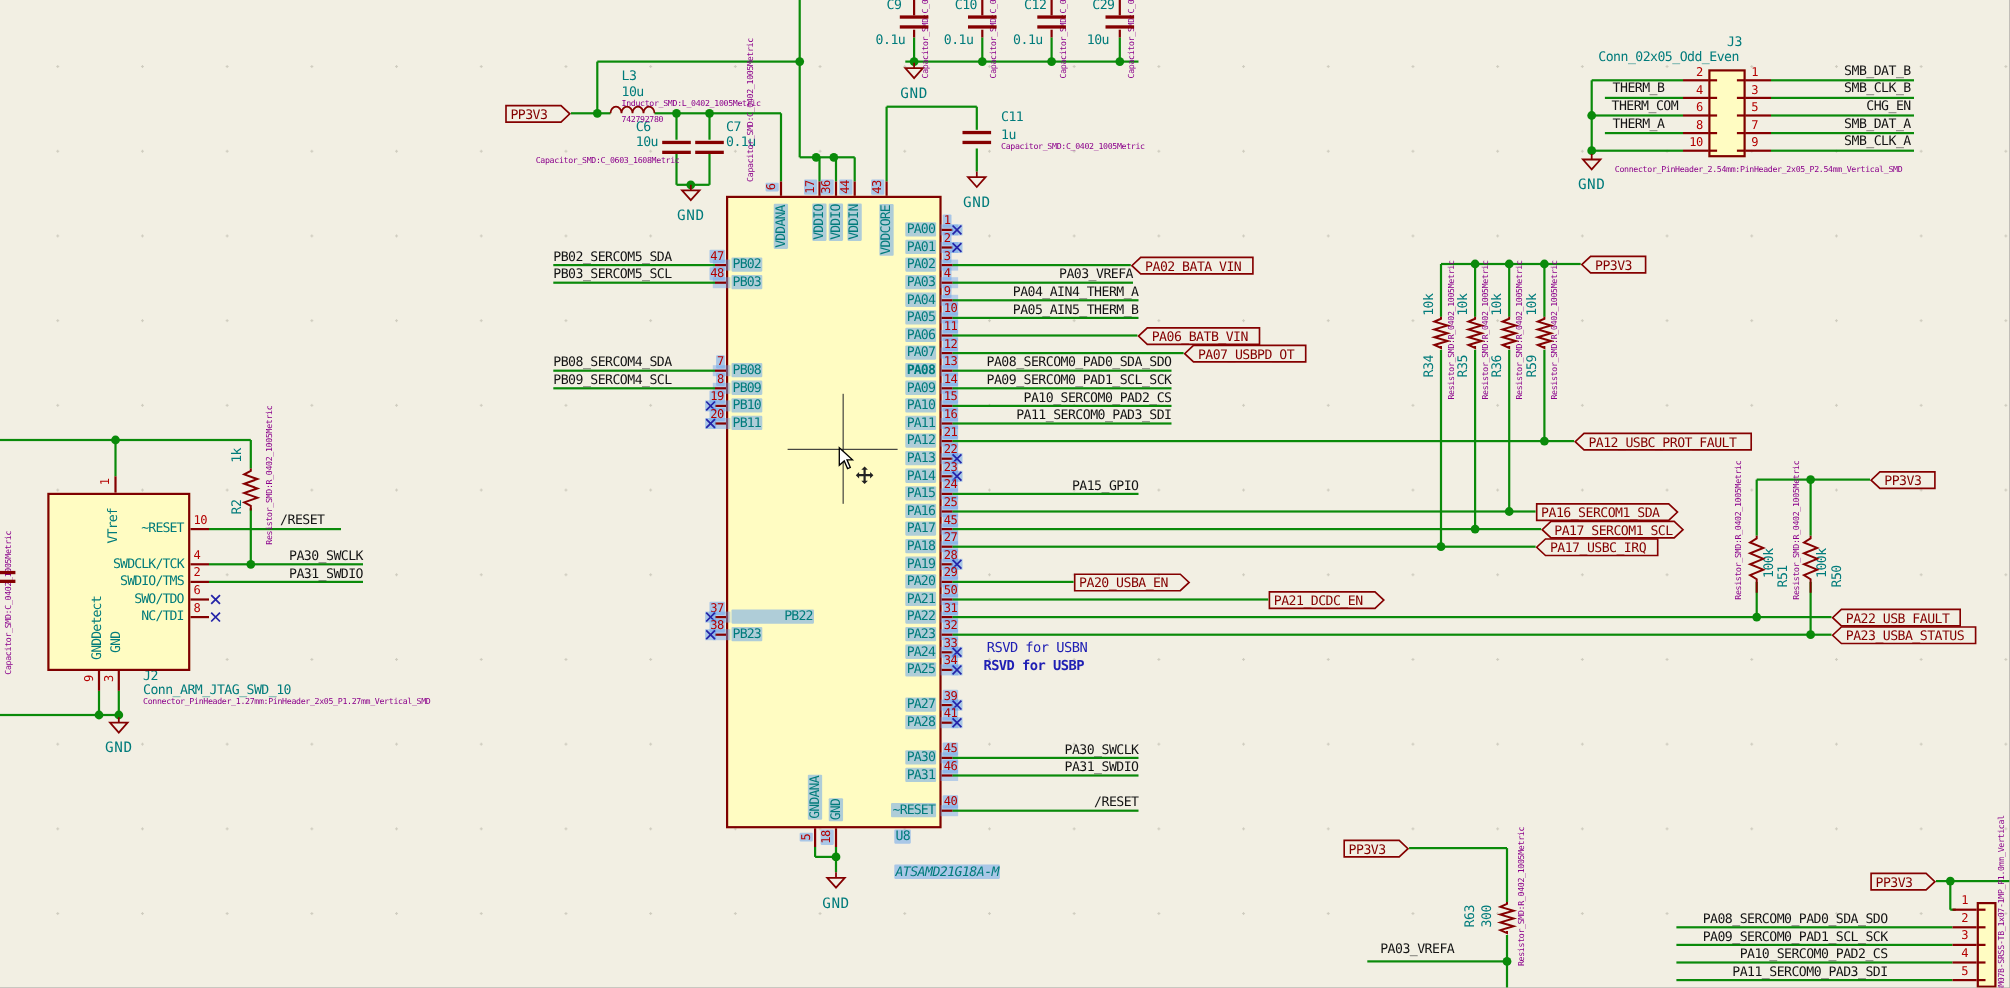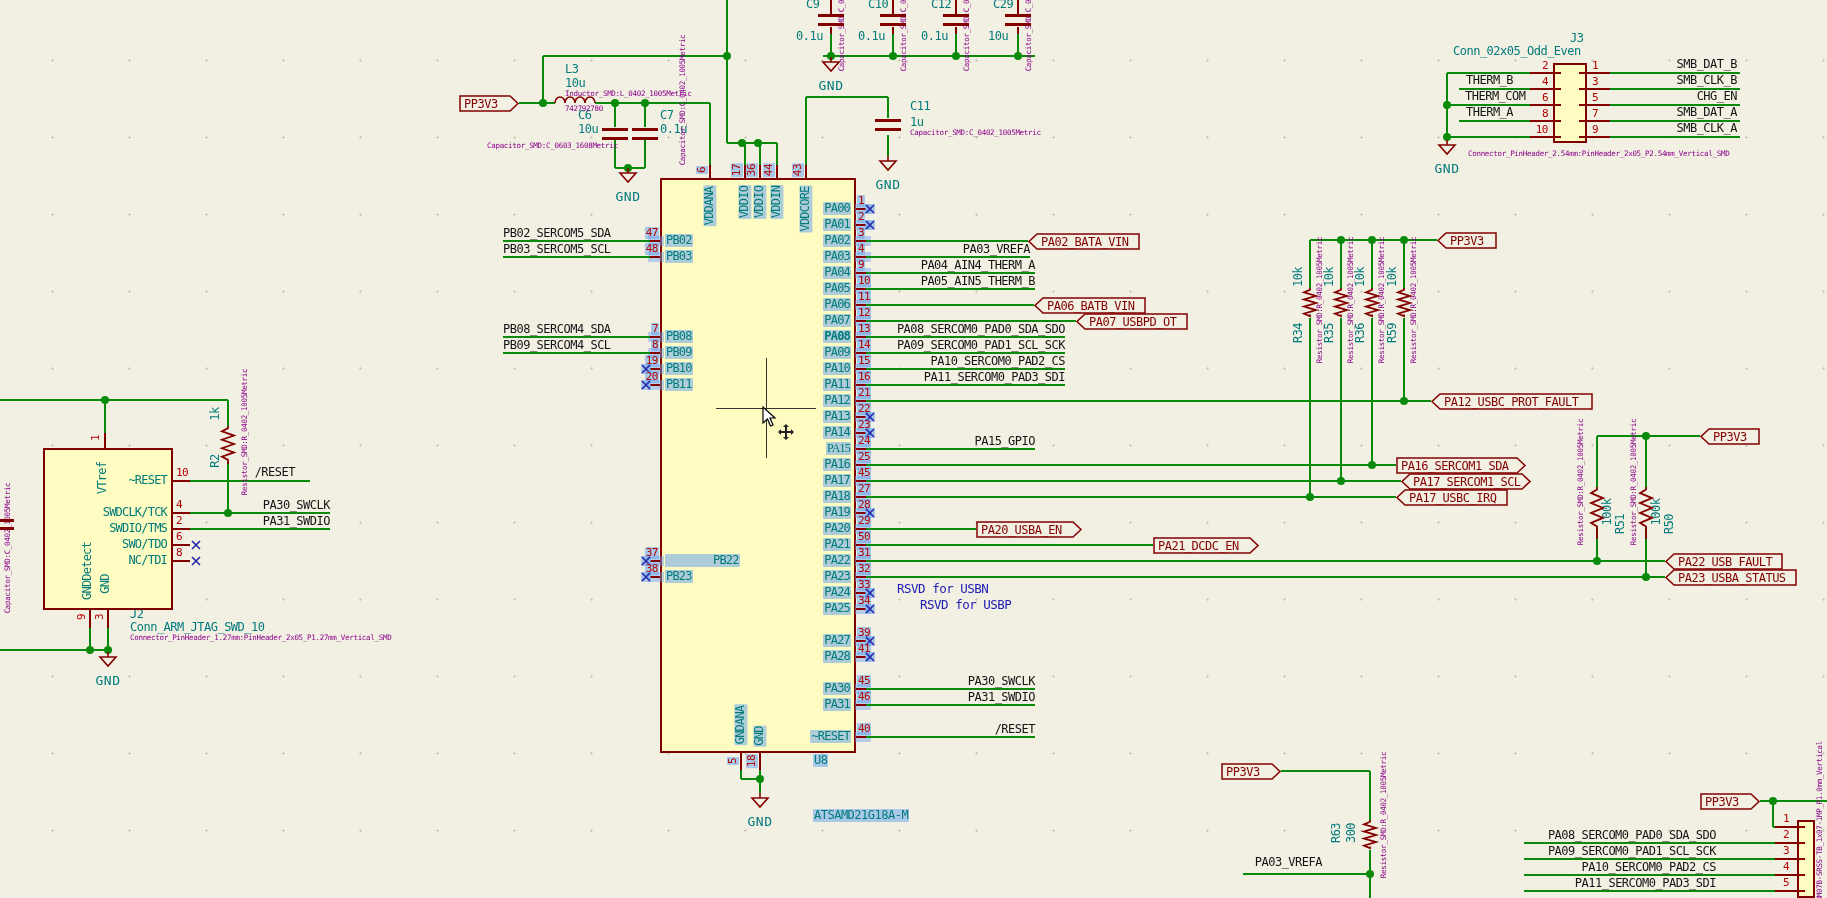--- a/index.html
+++ b/index.html
@@ -283,21 +283,21 @@
     <div class="txt net" style="left: auto; top: 74px; right: 90px;">SMB_CLK_B</div>
     <div class="txt net" style="left: auto; top: 90px; right: 90px;">CHG_EN</div>
     <div class="txt net" style="left: auto; top: 106px; right: 90px;">SMB_DAT_A</div>
     <div class="txt net" style="left: auto; top: 122px; right: 90px;">SMB_CLK_A</div>
     <div class="txt net" style="left: auto; top: 856px; right: 505px;">PA03_VREFA</div>
     <div class="txt net" style="left: auto; top: 829px; right: 111px;">PA08_SERCOM0_PAD0_SDA_SDO</div>
     <div class="txt net" style="left: auto; top: 845px; right: 111px;">PA09_SERCOM0_PAD1_SCL_SCK</div>
     <div class="txt net" style="left: auto; top: 861px; right: 111px;">PA10_SERCOM0_PAD2_CS</div>
     <div class="txt net" style="left: auto; top: 877px; right: 111px;">PA11_SERCOM0_PAD3_SDI</div>
     <div class="txt note" style="left: 897px; top: 582px;">RSVD for USBN</div>
-    <div class="txt note" style="left: 920px; top: 598px;">RSVD for USBP</div>
+    <div class="txt note" style="left: 894px; top: 598px; font-weight: bold;">RSVD for USBP</div>
     <div class="txt refv" style="left: 565px; top: 63px;">L3</div>
     <div class="txt refv" style="left: 565px; top: 77px;">10u</div>
     <div class="txt refv" style="left: 578px; top: 109px;">C6</div>
     <div class="txt refv" style="left: 578px; top: 123px;">10u</div>
     <div class="txt refv" style="left: 660px; top: 109px;">C7</div>
     <div class="txt refv" style="left: 660px; top: 123px;">0.1u</div>
     <div class="txt refv" style="left: 910px; top: 100px;">C11</div>
     <div class="txt refv" style="left: 910px; top: 116px;">1u</div>
     <div class="txt refv" style="left: 806px; top: -2px;">C9</div>
     <div class="txt refv" style="left: 796px; top: 30px;">0.1u</div>
@@ -477,21 +477,21 @@
     <div class="abs" style="left: 855px; top: 428px; width: 16px; height: 10px; background: rgba(110, 165, 235, 0.45);"></div>
     <div class="stub" style="left: 856px; top: 432px; width: 10px; height: 2px;"></div>
     <div class="txt pnum hl" style="left: 857px; top: 419px;">23</div>
     <div class="txt pname hl" style="left: auto; top: 426px; right: 976px;">PA14</div>
     <svg width="10" height="10" style="left: 865px; top: 428px; position: absolute; background: rgba(110, 165, 235, 0.55);">
       <path d="M1,1 L9,9 M9,1 L1,9" stroke="#2424A8" stroke-width="1.6"></path>
     </svg>
     <div class="abs" style="left: 855px; top: 444px; width: 16px; height: 10px; background: rgba(110, 165, 235, 0.45);"></div>
     <div class="stub" style="left: 856px; top: 448px; width: 10px; height: 2px;"></div>
     <div class="txt pnum hl" style="left: 857px; top: 435px;">24</div>
-    <div class="txt pname hl" style="left: auto; top: 442px; right: 976px; font-family: Liberation Serif, serif;">PA15</div>
+    <div class="txt pname hl" style="left: auto; top: 442px; right: 976px;">PA15</div>
     <div class="wire" style="left: 866px; top: 448px; width: 169px; height: 2px;"></div>
     <div class="abs" style="left: 855px; top: 460px; width: 16px; height: 10px; background: rgba(110, 165, 235, 0.45);"></div>
     <div class="stub" style="left: 856px; top: 464px; width: 10px; height: 2px;"></div>
     <div class="txt pnum hl" style="left: 857px; top: 451px;">25</div>
     <div class="txt pname hl" style="left: auto; top: 458px; right: 976px;">PA16</div>
     <div class="wire" style="left: 866px; top: 464px; width: 530px; height: 2px;"></div>
     <div class="abs" style="left: 855px; top: 476px; width: 16px; height: 10px; background: rgba(110, 165, 235, 0.45);"></div>
     <div class="stub" style="left: 856px; top: 480px; width: 10px; height: 2px;"></div>
     <div class="txt pnum hl" style="left: 857px; top: 467px;">45</div>
     <div class="txt pname hl" style="left: auto; top: 474px; right: 976px;">PA17</div>
@@ -634,21 +634,21 @@
     <div class="stub" style="left: 805px; top: 165px; width: 2px; height: 13px;"></div>
     <div class="txt pnum vert hl" style="left: 798px; top: 170px;">43</div>
     <div class="txt pname vert hl" style="left: 806px; top: 209.2px;">VDDCORE</div>
     <div class="stub" style="left: 740px; top: 753px; width: 2px; height: 17px;"></div>
     <div class="txt pnum vert hl" style="left: 733px; top: 761px;">5</div>
     <div class="txt pname vert hl" style="left: 741px; top: 725.4px;">GNDANA</div>
     <div class="stub" style="left: 759px; top: 753px; width: 2px; height: 17px;"></div>
     <div class="txt pnum vert hl" style="left: 752px; top: 761px;">18</div>
     <div class="txt pname vert hl" style="left: 760px; top: 736.2px;">GND</div>
     <div class="txt refv hl" style="left: 813px; top: 754px;">U8</div>
-    <div class="txt refv hl" style="left: 813px; top: 809px;">ATSAMD21G18A-M</div>
+    <div class="txt refv hl" style="left: 813px; top: 786px; font-style: italic;">ATSAMD21G18A-M</div>
     <div class="body" style="left: 43px; top: 448px; width: 130px; height: 162px;"></div>
     <div class="txt pnum" style="left: 176px; top: 467px;">10</div>
     <div class="txt pname" style="left: auto; top: 474px; right: 1660px;">~RESET</div>
     <div class="txt pnum" style="left: 176px; top: 499px;">4</div>
     <div class="txt pname" style="left: auto; top: 506px; right: 1660px;">SWDCLK/TCK</div>
     <div class="txt pnum" style="left: 176px; top: 515px;">2</div>
     <div class="txt pname" style="left: auto; top: 522px; right: 1660px;">SWDIO/TMS</div>
     <div class="txt pnum" style="left: 176px; top: 531px;">6</div>
     <div class="txt pname" style="left: auto; top: 538px; right: 1660px;">SWO/TDO</div>
     <div class="txt pnum" style="left: 176px; top: 547px;">8</div>

